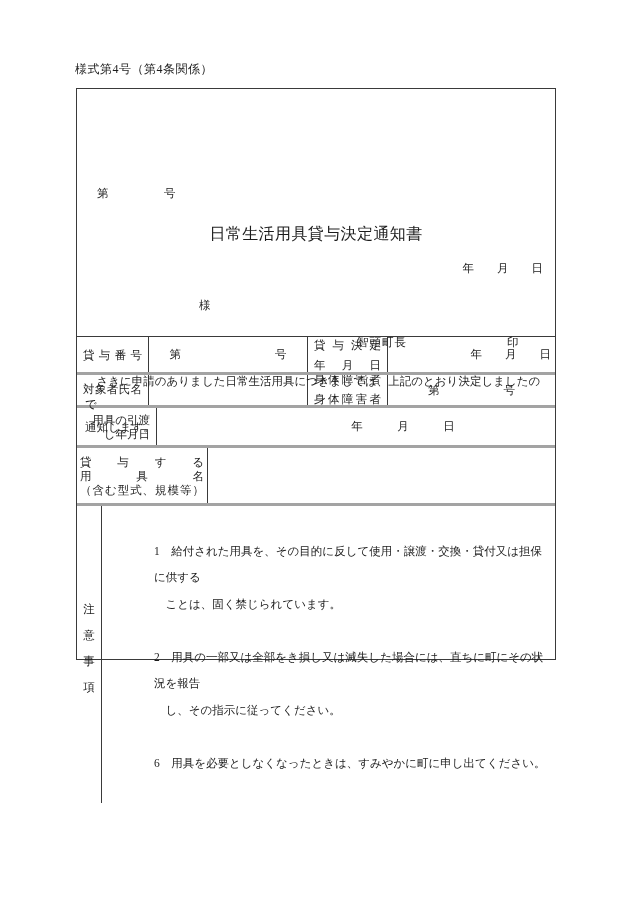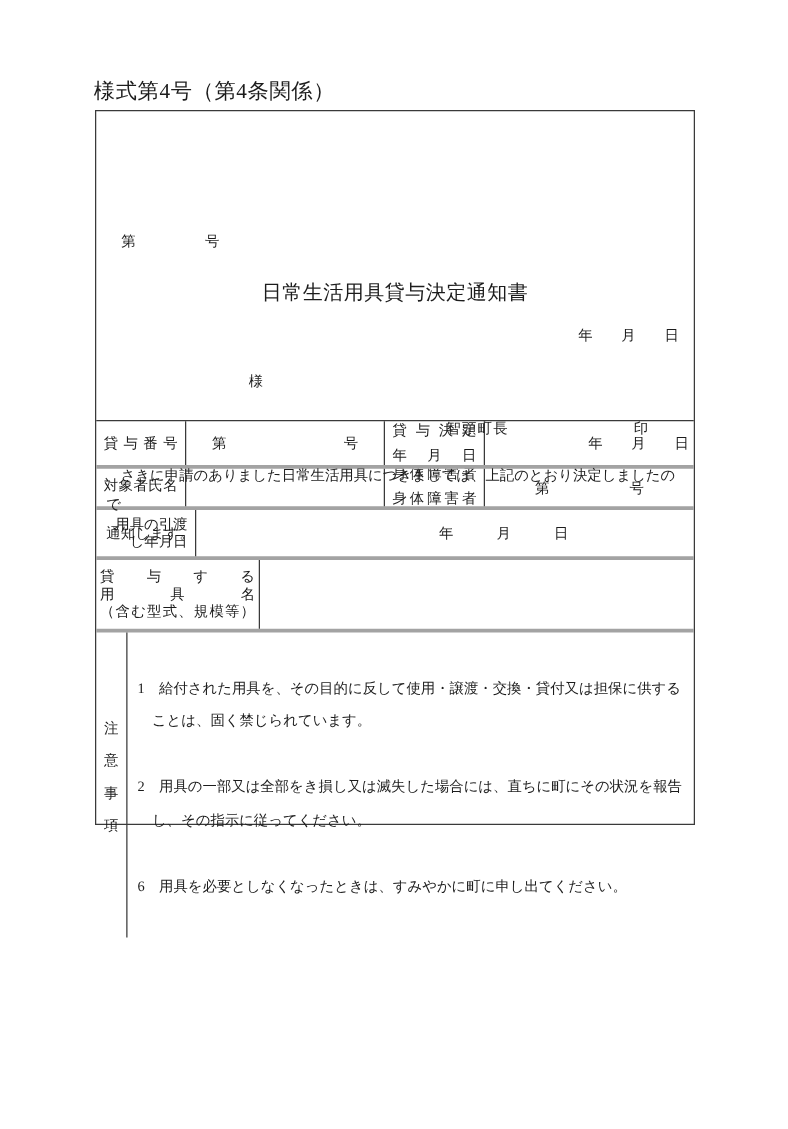--- a/index.html
+++ b/index.html
@@ -7,21 +7,21 @@
     position:relative;
     width:630px; height:903px;
     background:#ffffff;
     color:#1c1c1c;
     font-family:"Liberation Serif","DejaVu Serif",serif;
     font-size:11.5px;
     overflow:hidden;
   }
   .form-label {
     position:absolute; left:75px; top:61px;
-    font-size:17px; letter-spacing:0.5px;
+    font-size:12px; letter-spacing:0.5px;
   }
   .box {
     position:absolute; left:76px; top:88px;
     width:480px; height:572px;
     border:1px solid #3a3a3a;
     box-sizing:border-box;
     display:flex; flex-direction:column;
   }
   
   .letter {
@@ -78,20 +78,21 @@
     display:flex; flex-direction:column;
     align-items:center; justify-content:center;
     gap:11px; padding-bottom:12px;
   }
   .notes-body {
     flex:1;
     padding:5px 6px 0 8px;
     line-height:26.5px;
     white-space:pre-line;
     box-sizing:border-box;
+    margin-left:44px;
   }
 </style>
 </head>
 <body>
 
 <div class="page">
 
   <div class="form-label">様式第4号（第4条関係）</div>
 
   <div class="box">

